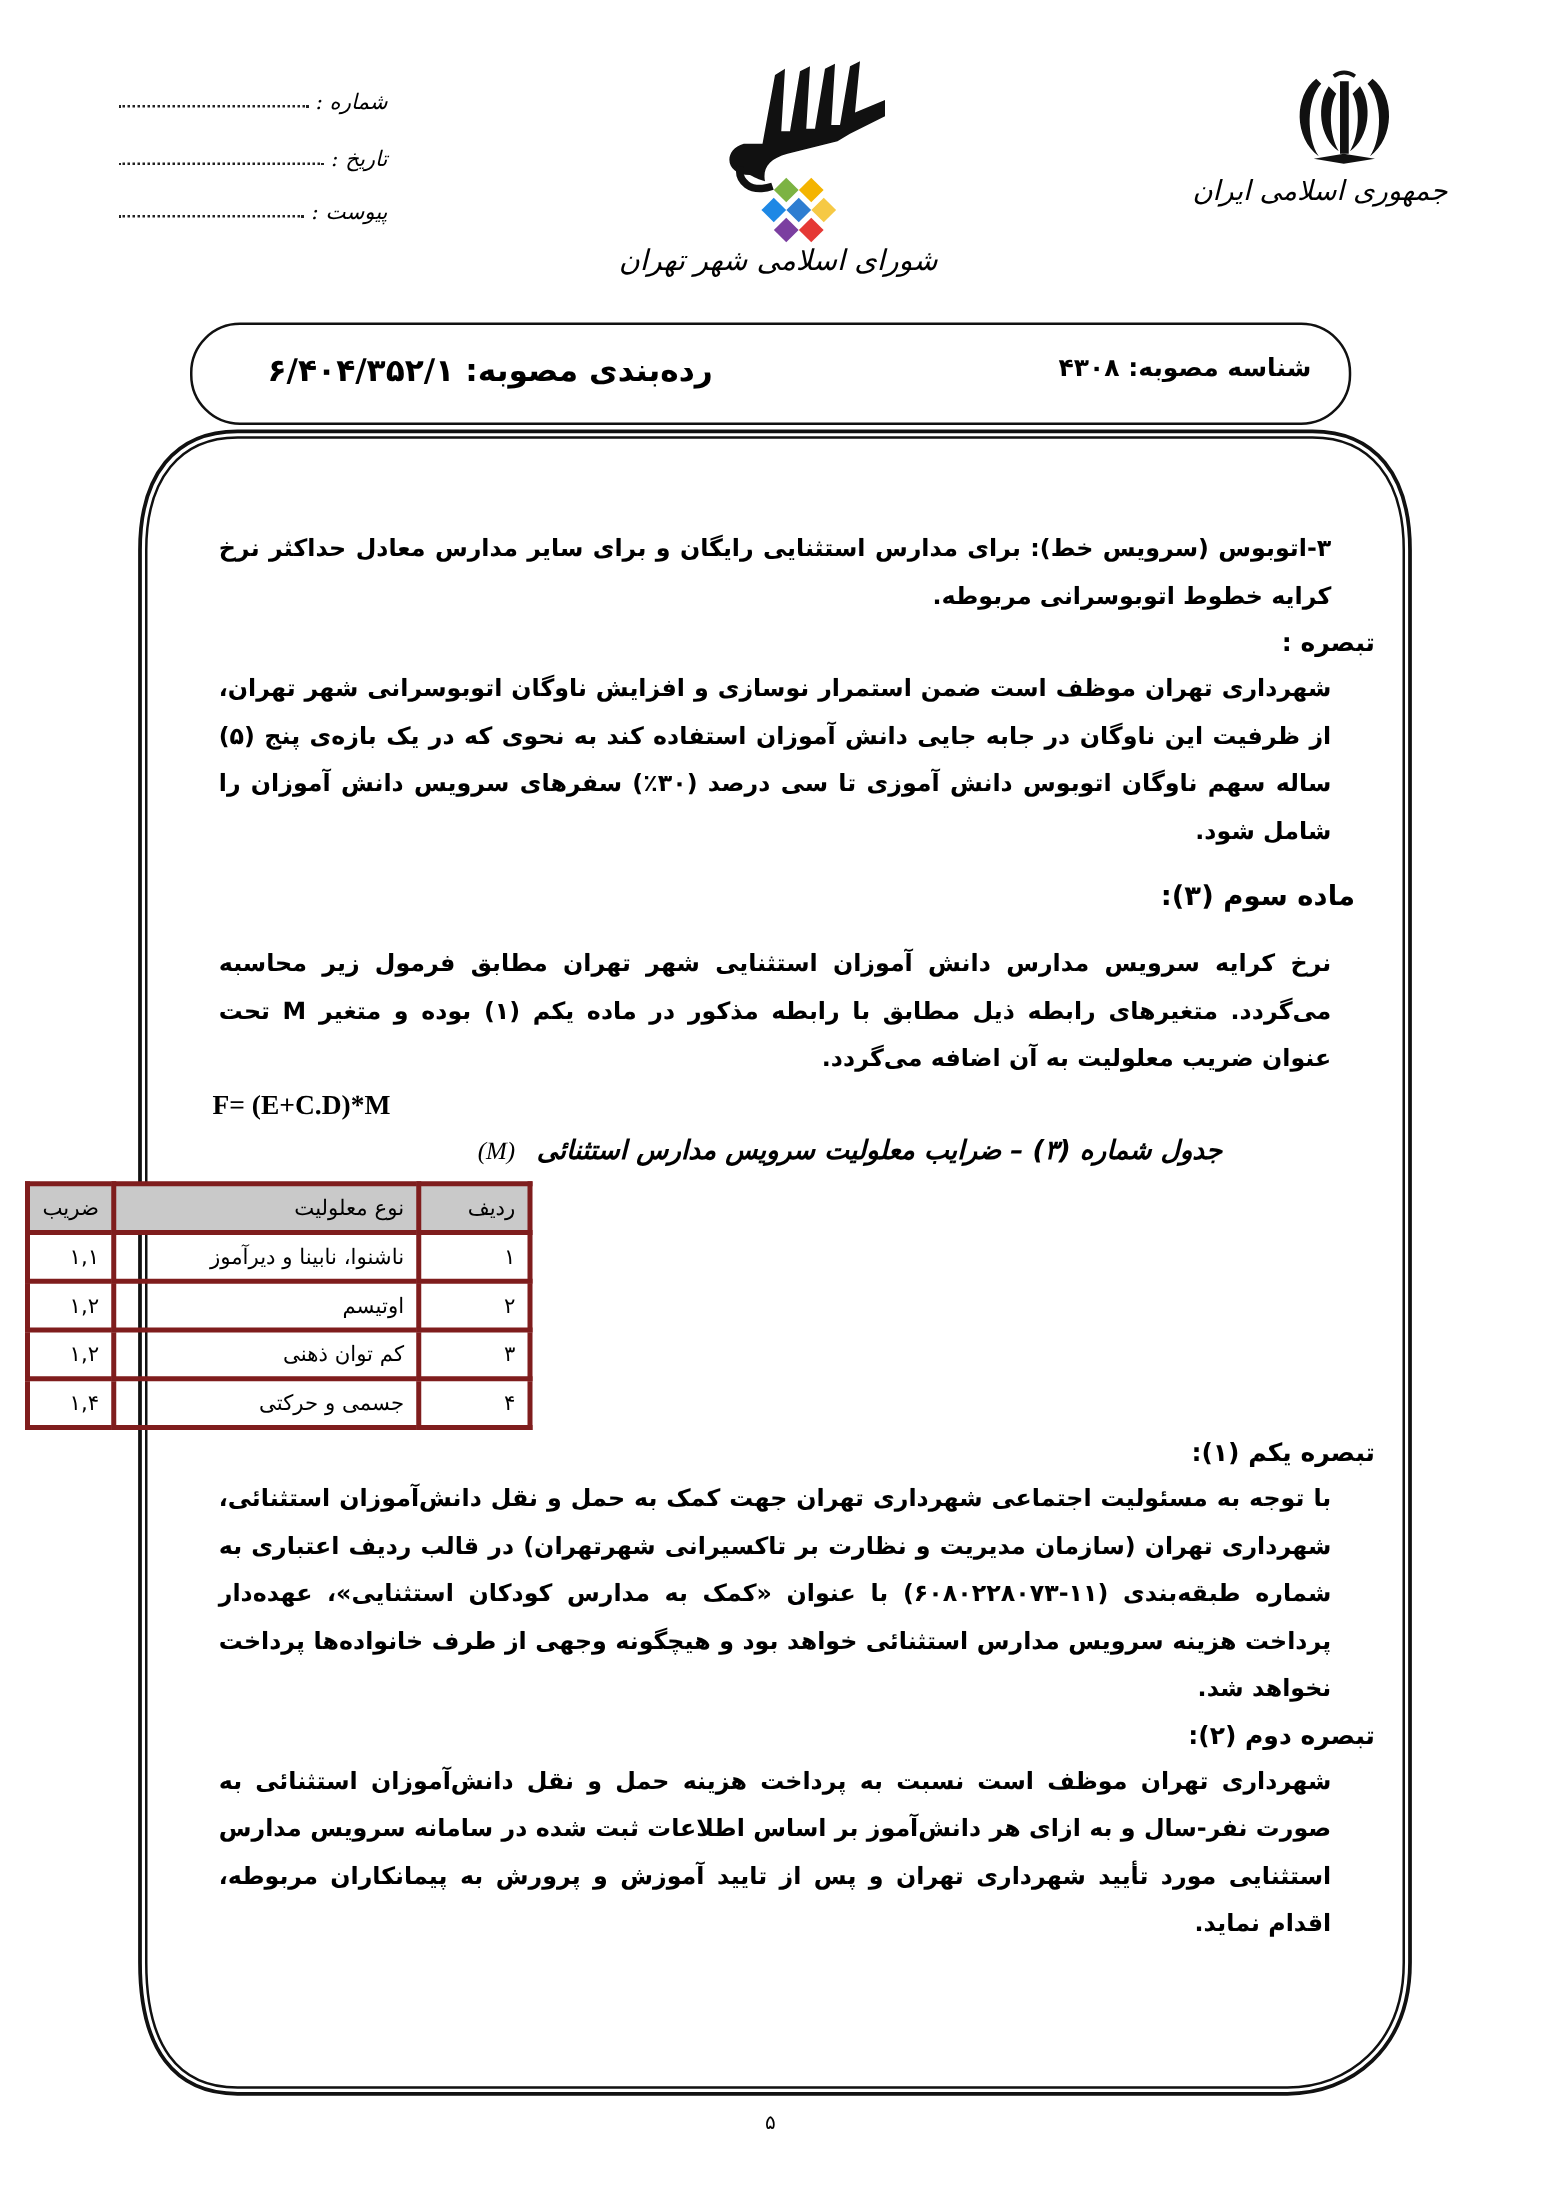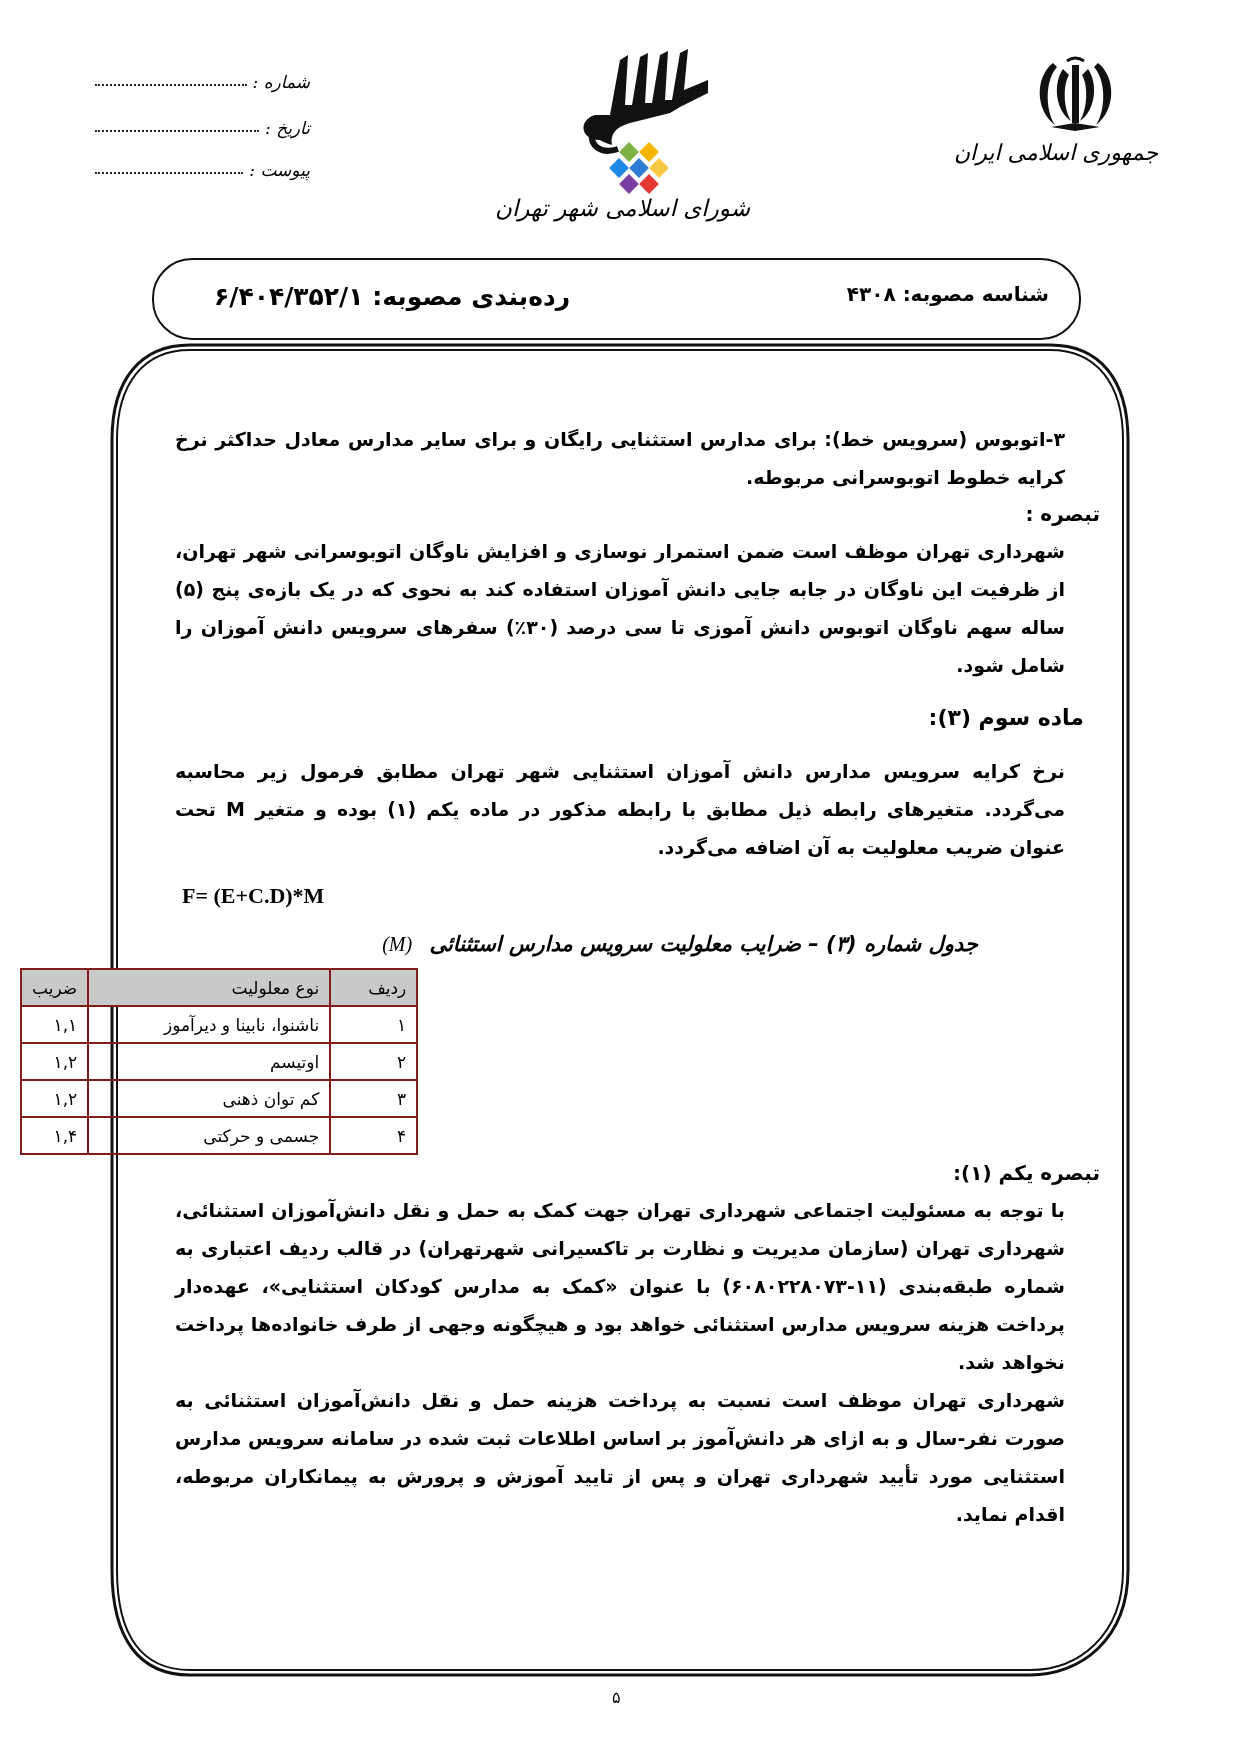--- a/index.html
+++ b/index.html
@@ -25,26 +25,26 @@
   .info-left { position:absolute; left:60px; top:22px; direction:rtl; font-weight:bold; font-size:25px; white-space:nowrap; }
 
   
   .frame-svg { position:absolute; left:0; top:0; }
 
   
   .content { position:absolute; left:175px; top:420px; width:890px; direction:rtl; text-align:justify; }
   .para { font-weight:bold; font-size:19px; line-height:38px; margin:0; }
   .heading { font-weight:bold; font-size:20px; line-height:36px; margin:0; position:relative; right:-35px; }
   .heading-big { font-weight:bold; font-size:22px; line-height:36px; margin:16px; position:relative; right:-35px; }
-  .formula { direction:ltr; text-align:left; font-family:"Liberation Serif", serif; font-weight:bold; font-size:22px; line-height:36px; margin:12px; position:relative; left:-5px; }
+  .formula { direction:ltr; text-align:left; font-family:"Liberation Serif", serif; font-weight:bold; font-size:22px; line-height:36px; margin:0; position:relative; left:-5px; }
   .table-title { direction:rtl; text-align:center; font-weight:bold; font-size:21px; line-height:36px; margin:0; white-space:nowrap; position:relative; right:-60px;font-style:italic; }
   .table-title .m { font-family:"Liberation Serif", serif; font-weight:normal; font-size:20px; margin-right:10px; }
 
   table.coef { border-collapse:collapse; direction:rtl; margin:6px 0 0 0; position:relative; left:-155px; float:left; }
-  table.coef td, table.coef th { border:2px solid #7f1d1d; font-size:17px; font-weight:normal; height:35px; padding:0 10px; }
+  table.coef td, table.coef th { border:4px solid #7f1d1d; font-size:17px; font-weight:normal; height:35px; padding:0 10px; }
   table.coef th { background:#c9c9c9; }
   .c-row { width:65px; text-align:right; }
   .c-type { width:220px; text-align:right; }
   .c-coef { width:45px; text-align:right; }
   .clear { clear:both; }
 
   .page-num { position:absolute; left:612px; top:1688px; font-size:16px; }
 </style>
 </head>
 <body>
@@ -145,16 +145,17 @@
       <td class="c-type">جسمی و حرکتی</td>
       <td class="c-coef">۱,۴</td>
     </tr>
   </tbody>
     </table>
   <div class="clear"></div>
 
   <p class="heading">تبصره یکم (۱):</p>
   <p class="para">با توجه به مسئولیت اجتماعی شهرداری تهران جهت کمک به حمل و نقل دانش‌آموزان استثنائی، شهرداری تهران (سازمان مدیریت و نظارت بر تاکسیرانی شهرتهران) در قالب ردیف اعتباری به شماره طبقه‌بندی (۱۱-۶۰۸۰۲۲۸۰۷۳) با عنوان «کمک به مدارس کودکان استثنایی»، عهده‌دار پرداخت هزینه سرویس مدارس استثنائی خواهد بود و هیچگونه وجهی از طرف خانواده‌ها پرداخت نخواهد شد.</p>
 
+  <p class="heading">تبصره دوم (۲):</p>
   <p class="para">شهرداری تهران موظف است نسبت به پرداخت هزینه حمل و نقل دانش‌آموزان استثنائی به صورت نفر-سال و به ازای هر دانش‌آموز بر اساس اطلاعات ثبت شده در سامانه سرویس مدارس استثنایی مورد تأیید شهرداری تهران و پس از تایید آموزش و پرورش به پیمانکاران مربوطه، اقدام نماید.</p>
 </div>
 
 <div class="page-num">۵</div>
 
 </body></html>

